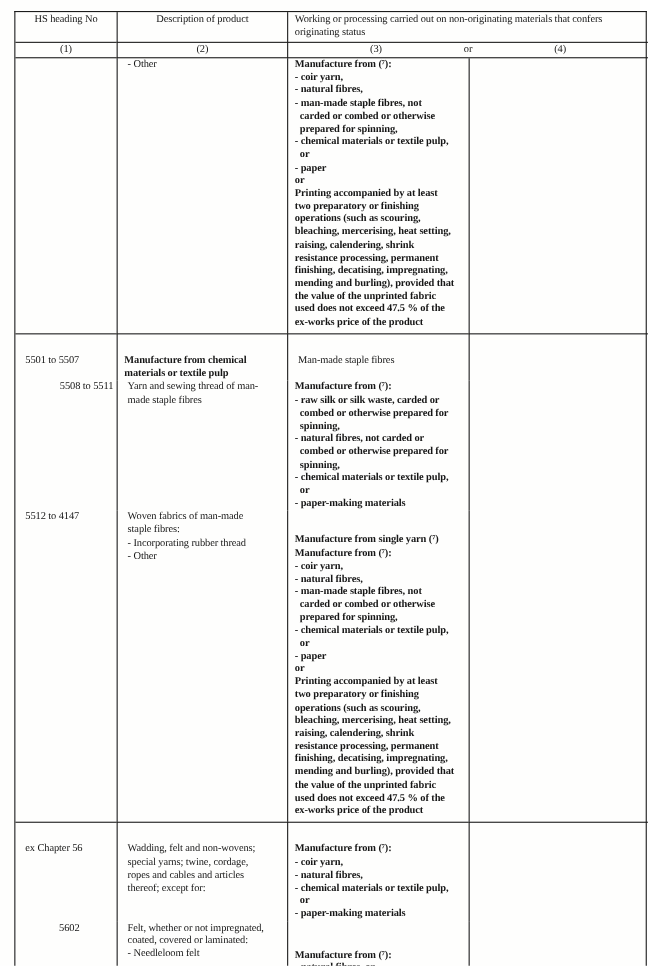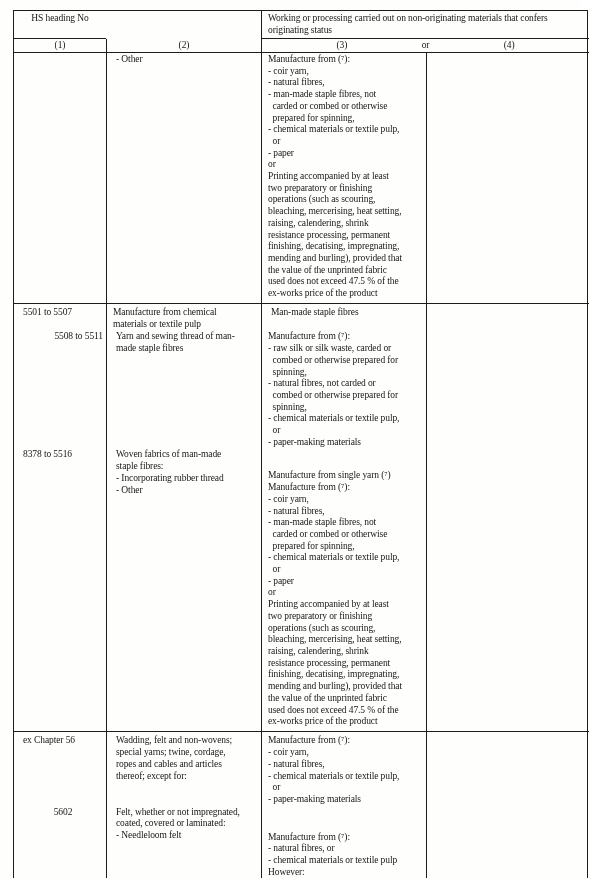--- a/index.html
+++ b/index.html
@@ -26,41 +26,44 @@
   .hcell { min-height: 28px; padding-top: 2px; }
   .ctr { text-align: center; }
   .c34 { grid-column: 3 / 5; padding: 2px 5px 0 6px; }
   .h2c { height: 14px; line-height: 12.5px; overflow: hidden; }
   .split { grid-column: 3 / 5; display: flex; }
   .split > span { flex: 1; text-align: center; }
   .split > .mid { flex: 0 0 auto; }
   .txt { white-space: pre-wrap; }
   .cell1 { padding: 1px 3px 0 9px; }
   .cell2 { padding: 1px 6px 0 9px; }
-  .cell3 { padding: 1px 3px 0 6px; }
+  .cell3 { padding: 1px 3px 0 6px; font-weight: bold; }
   .cell4 { padding: 1px 2px 0 4px; }
-  .sectpad { padding-top: 3px; }
+  .sectpad { padding-top: 19px; }
   
   .e1 { min-height: 250px; }
   .e2 { min-height: 27px; }
   .e3 { min-height: 117px; text-align: right; }
   .e4 { min-height: 283px; }
   .e5 { min-height: 73px; }
   .e6 { min-height: 70px; text-align: center; }
   .sp21 { height: 21px; }
   .sp25 { height: 25px; }
 </style>
 </head>
 <body>
 
 <div class="page">
   <div class="tbl">
 
     <div class="c hcell hb ctr">
       <div class="txt">HS heading No</div>
+    </div>
+    <div class="c hcell hb bl ctr">
+      <div class="txt">Description of product</div>
     </div>
     <div class="c hcell hb bl c34">
       <div class="txt">Working or processing carried out on non-originating materials that confers
 originating status</div>
     </div>
 
     <div class="c h2c hb2 ctr">(1)</div>
     <div class="c h2c hb2 bl ctr">(2)</div>
     <div class="c h2c hb2 bl split">
       <span>(3)</span>
@@ -132,21 +135,21 @@
   spinning,
 - chemical materials or textile pulp,
   or
 - paper-making materials</div>
     </div>
     <div class="c cell4 bl">
       <div class="txt"></div>
     </div>
 
     <div class="c cell1 e4">
-      <div class="txt">8378 to 5516</div>
+      <div class="txt">5512 to 4147</div>
     </div>
     <div class="c cell2 bl">
       <div class="txt">Woven fabrics of man-made
 staple fibres:
 - Incorporating rubber thread
 - Other</div>
     </div>
     <div class="c cell3 bl">
       <div class="sp21"></div>
       <div class="txt">Manufacture from single yarn (⁷)

